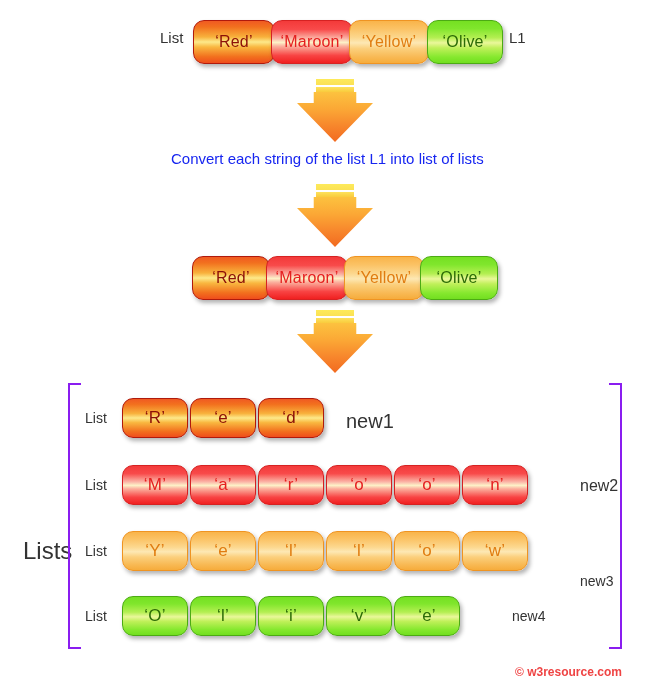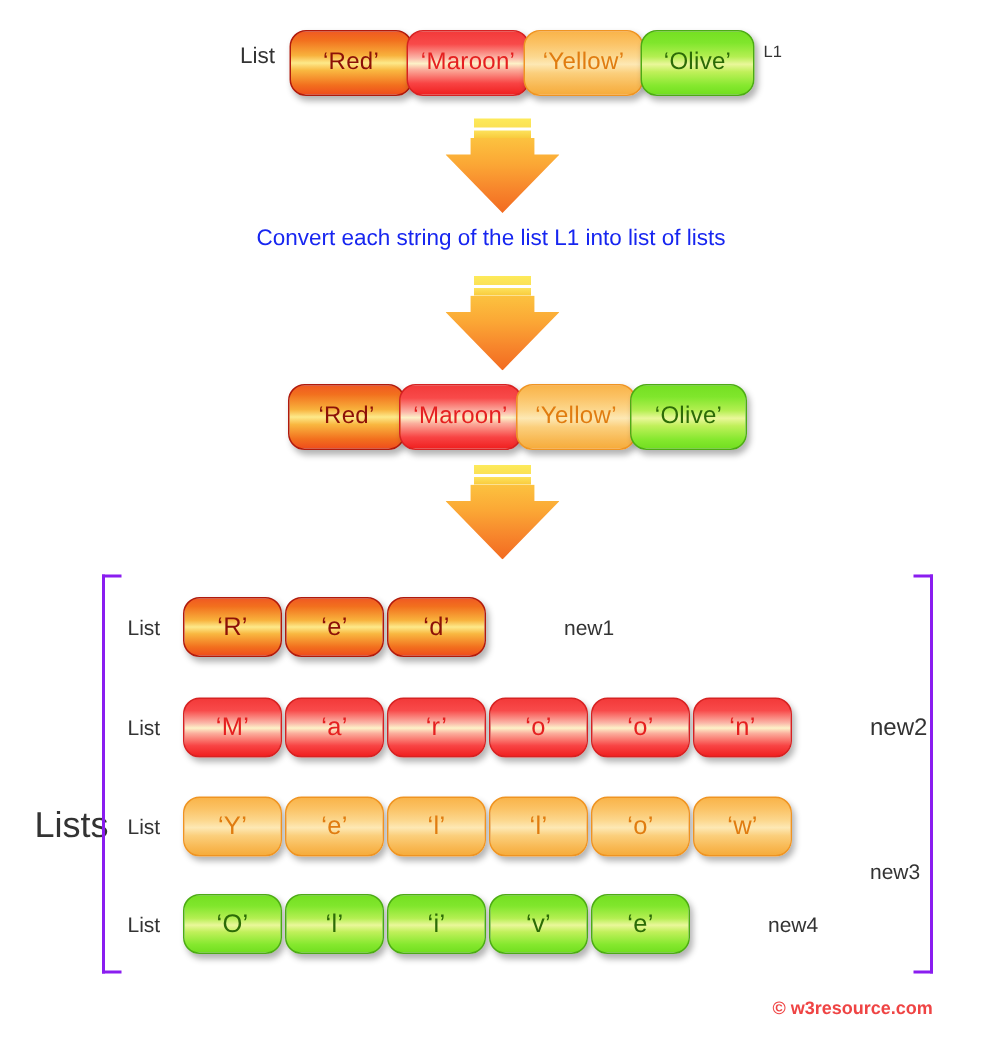--- a/index.html
+++ b/index.html
@@ -113,21 +113,21 @@
 <div class="lbl" style="left:160px; top:29px; font-size:15px;">List</div>
 
 <div class="chip red" style="left:193px; top:20px; width:82px; height:44px; font-size:16px;">‘Red’</div>
 
 <div class="chip maroon" style="left:271px; top:20px; width:82px; height:44px; font-size:16px;">‘Maroon’</div>
 
 <div class="chip yellow" style="left:349px; top:20px; width:80px; height:44px; font-size:16px;">‘Yellow’</div>
 
 <div class="chip green" style="left:427px; top:20px; width:76px; height:44px; font-size:16px;">‘Olive’</div>
 
-<div class="lbl" style="left:509px; top:29px; font-size:11px;">L1</div>
+<div class="lbl" style="left:509px; top:29px; font-size:15px;">L1</div>
 
 <div class="arrow" style="left:297px; top:79px; width:76px; height:63px;">
   <div class="bar1" style="left:19px; top:0px; width:38px; height:6px;"></div>
   <div class="bar2" style="left:19px; top:8px; width:38px; height:5px;"></div>
   <div class="body" style="left:0px; top:13px; width:76px; height:50px;"></div>
 </div>
 
 <div class="caption" style="left:171px; top:150px; font-size:15px;">Convert each string of the list L1 into list of lists</div>
 
 <div class="arrow" style="left:297px; top:184px; width:76px; height:63px;">
@@ -152,21 +152,21 @@
 
 <div class="lbl" style="left:23px; top:537px; font-size:24px;">Lists</div>
 
 <div class="bracket" style="left:68px; top:383px; width:11px; height:262px;"></div>
 <div class="bracket-r" style="left:609px; top:383px; width:11px; height:262px;"></div>
 
 <div class="lbl" style="left:85px; top:410px; font-size:14px;">List</div>
 <div class="chip red" style="left:122px; top:398px; width:66px; height:40px; font-size:17px;">‘R’</div>
 <div class="chip red" style="left:190px; top:398px; width:66px; height:40px; font-size:17px;">‘e’</div>
 <div class="chip red" style="left:258px; top:398px; width:66px; height:40px; font-size:17px;">‘d’</div>
-<div class="lbl" style="left:376px; top:410px; font-size:14px;">new1</div>
+<div class="lbl" style="left:346px; top:410px; font-size:20px;">new1</div>
 
 <div class="lbl" style="left:85px; top:477px; font-size:14px;">List</div>
 <div class="chip maroon" style="left:122px; top:465px; width:66px; height:40px; font-size:17px;">‘M’</div>
 <div class="chip maroon" style="left:190px; top:465px; width:66px; height:40px; font-size:17px;">‘a’</div>
 <div class="chip maroon" style="left:258px; top:465px; width:66px; height:40px; font-size:17px;">‘r’</div>
 <div class="chip maroon" style="left:326px; top:465px; width:66px; height:40px; font-size:17px;">‘o’</div>
 <div class="chip maroon" style="left:394px; top:465px; width:66px; height:40px; font-size:17px;">‘o’</div>
 <div class="chip maroon" style="left:462px; top:465px; width:66px; height:40px; font-size:17px;">‘n’</div>
 <div class="lbl" style="left:580px; top:477px; font-size:16px;">new2</div>
 

